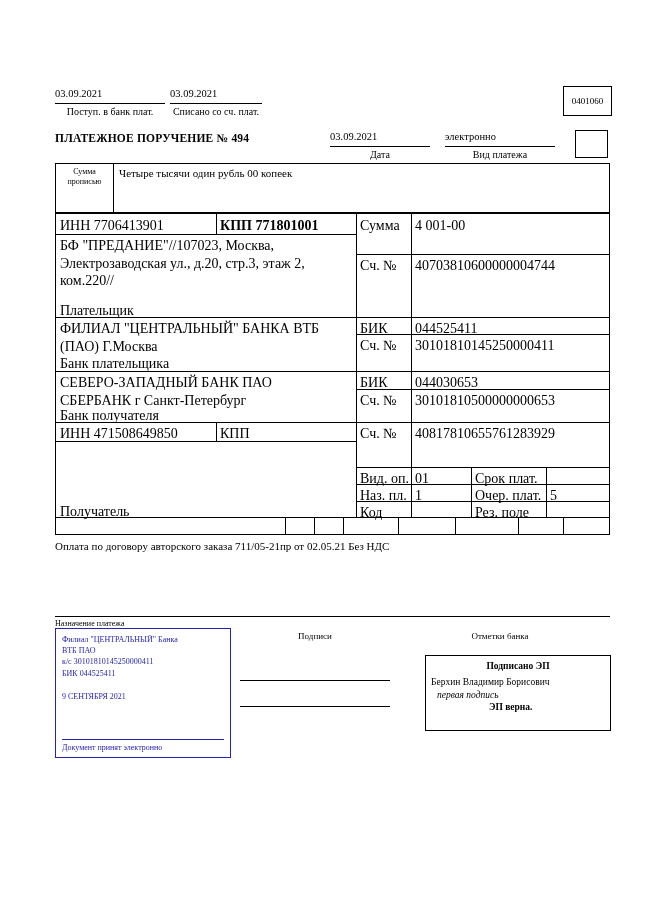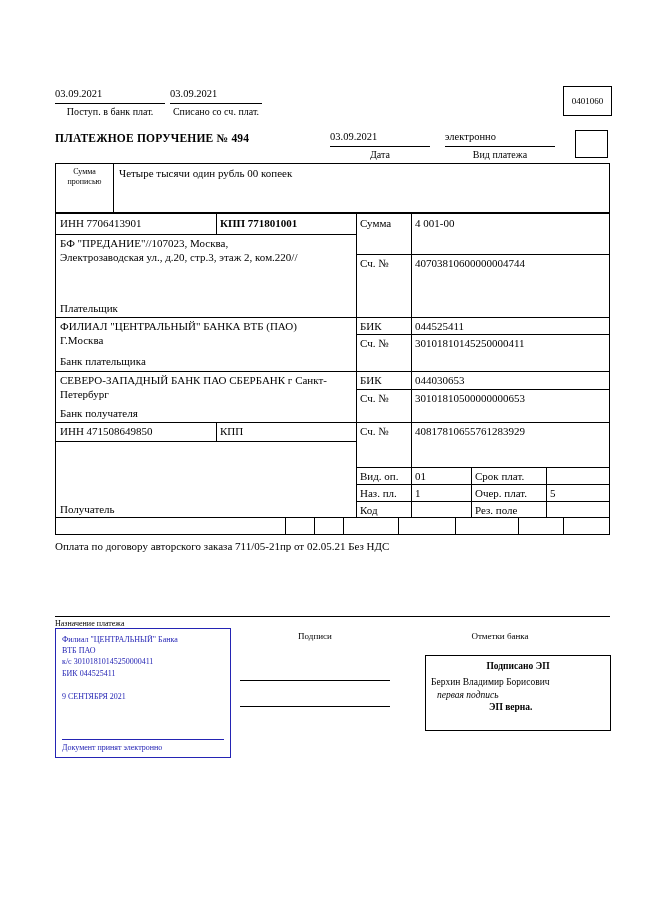--- a/index.html
+++ b/index.html
@@ -14,21 +14,21 @@
   .fs10 { font-size:11px; line-height:1.2; }
   .center { text-align:center; }
   .box { border:1px solid #000; display:flex; align-items:center; justify-content:center; }
   .ul { border-bottom:1px solid #000; padding-bottom:2px; font-size:10.5px; line-height:1.2; }
   .lbl { font-size:10px; padding-top:2px;text-align:center; }
   .title { font-size:11.5px; font-weight:bold; letter-spacing:0.2px; }
 
   .table { border:1px solid #000; }
   .vl { position:absolute; width:1px; background:#000; }
   .hl { position:absolute; height:1px; background:#000; }
-  .cell { position:absolute; font-size:11px; line-height:1.25; }
+  .cell { position:absolute; font-size:14px; line-height:1.25; }
 
   .taxrow { border:1px solid #000; border-top:none; display:flex; }
   .taxcell { border-right:1px solid #000; height:100%; font-size:9px; padding:1px 2px; }
   .taxcell:last-child { border-right:none; }
 
   .sigline { border-top:1px solid #000; height:1px; }
 
   .stamp {
     border:1px solid #2424b4; color:#2424b4; font-size:8px; line-height:1.4;
     padding:5px 6px 4px 6px; display:flex; flex-direction:column;

